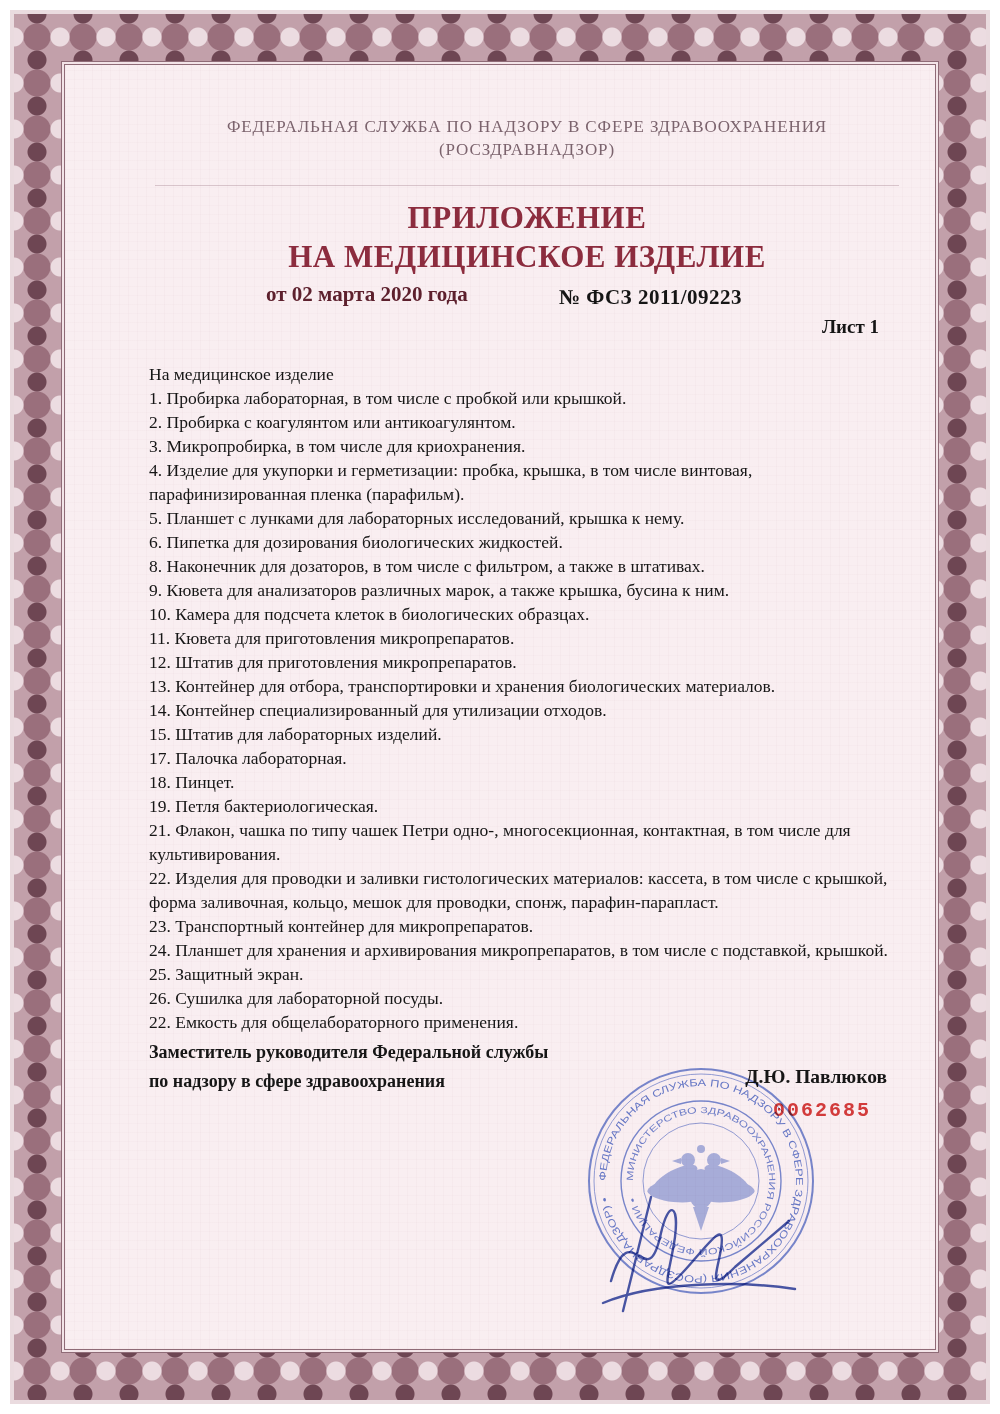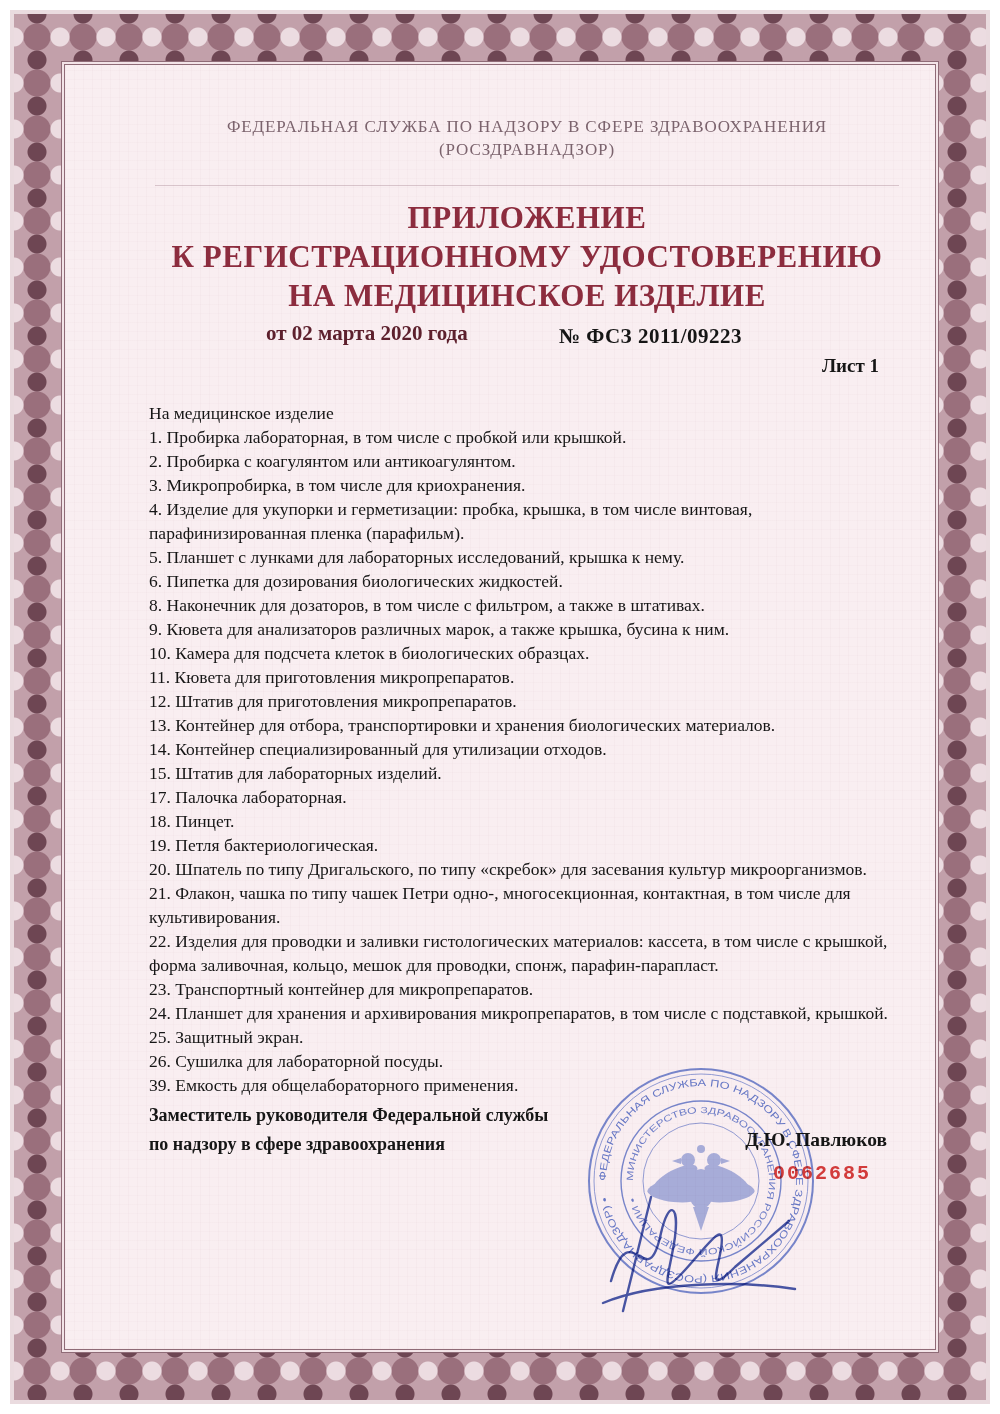--- a/index.html
+++ b/index.html
@@ -75,21 +75,20 @@
 
     <div class="header">
       <div>ФЕДЕРАЛЬНАЯ СЛУЖБА ПО НАДЗОРУ В СФЕРЕ ЗДРАВООХРАНЕНИЯ</div>
       <div>(РОСЗДРАВНАДЗОР)</div>
     </div>
 
     <div class="divider"></div>
 
     <div class="title">
       <div>ПРИЛОЖЕНИЕ</div>
-      <div>К РЕГИСТРАЦИОННОМУ УДОСТОВЕРЕНИЮ</div>
       <div>НА МЕДИЦИНСКОЕ ИЗДЕЛИЕ</div>
     </div>
 
     <div class="meta">
       <span class="date">от  02 марта 2020 года</span>
       <span class="number">№  ФСЗ 2011/09223</span>
     </div>
 
     <div class="sheet">Лист  1</div>
 
@@ -105,28 +104,27 @@
       <div class="item">9. Кювета для анализаторов различных марок, а также крышка, бусина к ним.</div>
       <div class="item">10. Камера для подсчета клеток в биологических образцах.</div>
       <div class="item">11. Кювета для приготовления микропрепаратов.</div>
       <div class="item">12. Штатив для приготовления микропрепаратов.</div>
       <div class="item">13. Контейнер для отбора, транспортировки и хранения биологических материалов.</div>
       <div class="item">14. Контейнер специализированный для утилизации отходов.</div>
       <div class="item">15. Штатив для лабораторных изделий.</div>
       <div class="item">17. Палочка лабораторная.</div>
       <div class="item">18. Пинцет.</div>
       <div class="item">19. Петля бактериологическая.</div>
-      <div class="item">20. Шпатель по типу Дригальского, по типу «скребок» для засевания культур микроорганизмов.</div>
       <div class="item">21. Флакон, чашка по типу чашек Петри одно-, многосекционная, контактная, в том числе для культивирования.</div>
       <div class="item">22. Изделия для проводки и заливки гистологических материалов: кассета, в том числе с крышкой, форма заливочная, кольцо, мешок для проводки, спонж, парафин-парапласт.</div>
       <div class="item">23. Транспортный контейнер для микропрепаратов.</div>
       <div class="item">24. Планшет для хранения и архивирования микропрепаратов, в том числе с подставкой, крышкой.</div>
       <div class="item">25. Защитный экран.</div>
       <div class="item">26. Сушилка для лабораторной посуды.</div>
-      <div class="item">39. Емкость для общелабораторного применения.</div>
+      <div class="item">22. Емкость для общелабораторного применения.</div>
     </div>
 
     <div class="footer">
       <div>Заместитель руководителя Федеральной службы</div>
       <div>по надзору в сфере здравоохранения</div>
       <div class="signer-name">Д.Ю. Павлюков</div>
       <div class="serial">0062685</div>
     </div>
 
     <div class="stamp">

